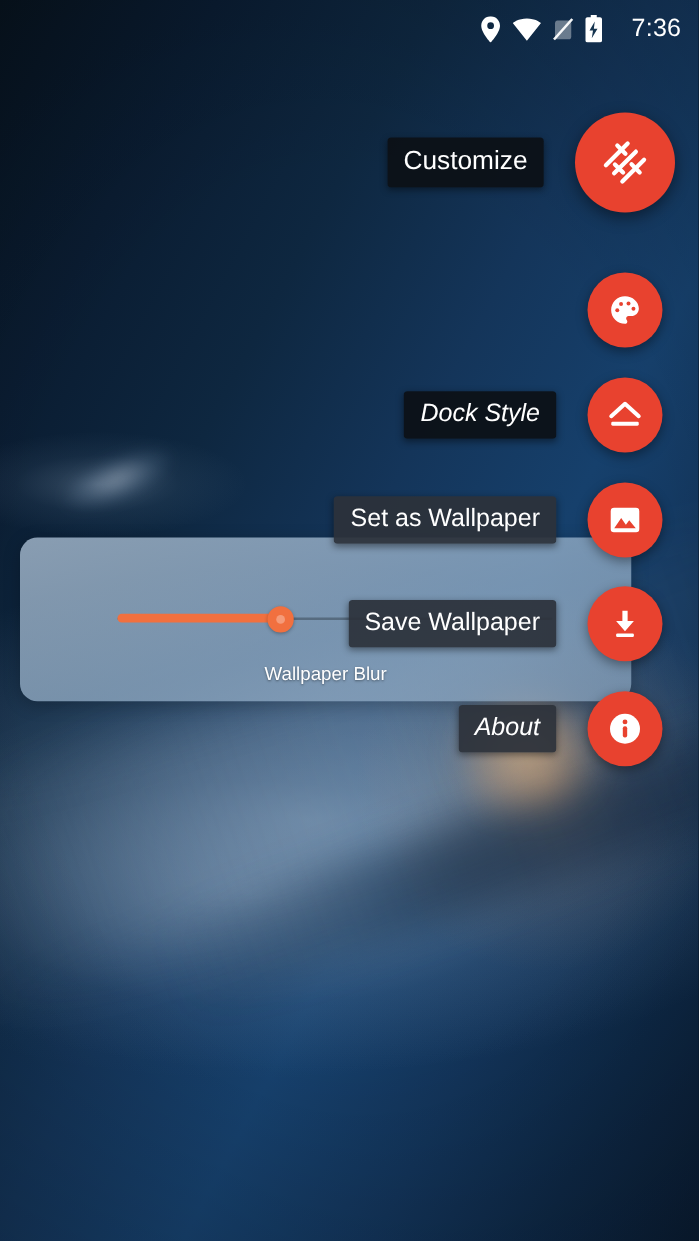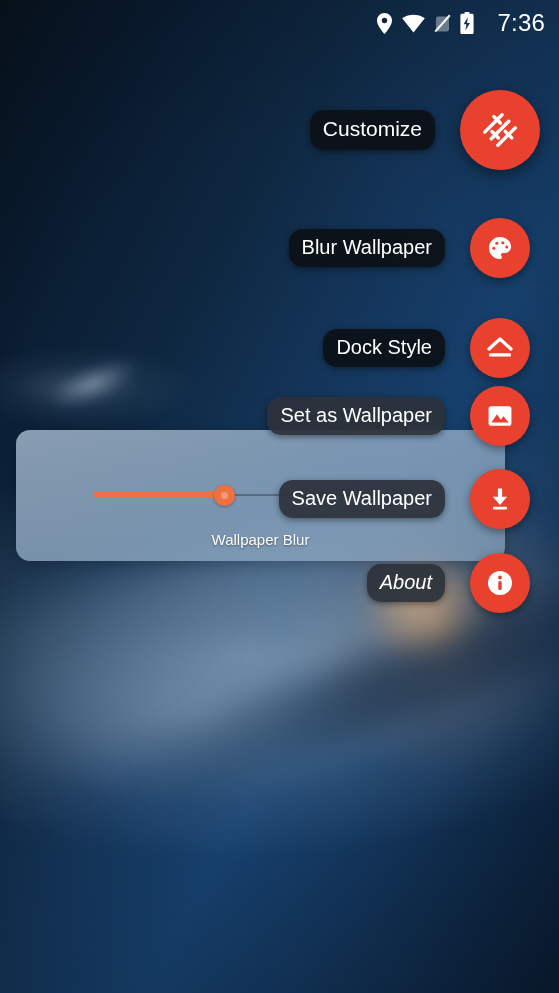--- a/index.html
+++ b/index.html
@@ -72,21 +72,21 @@
   
   .statusbar {
     position:absolute; top:0; left:0; right:0; height:46px;
     display:flex; align-items:center; justify-content:flex-end;
     gap:9px; padding-right:14px;
     color:#ffffff;
     z-index:40;
   }
   .statusbar svg { display:block; }
   .clock {
-    font-size:24px; letter-spacing:0.2px; color:#ffffff;
+    font-size:20px; letter-spacing:0.2px; color:#ffffff;
     margin-left:14px; line-height:1;
   }
 
   
   .blur-card {
     position:absolute;
     left:16px; top:430px;
     width:489px; height:131px;
     border-radius:14px;
     background:linear-gradient(165deg, rgba(176,196,216,0.76) 0%, rgba(150,176,201,0.74) 55%, rgba(138,164,190,0.72) 100%);
@@ -130,21 +130,21 @@
     z-index:20; pointer-events:none;
   }
   .fab-item {
     position:absolute; right:0;
     display:flex; align-items:center; justify-content:flex-end;
     pointer-events:auto;
   }
   .fab-label {
     display:inline-block;
     padding:7px 13px 8px 13px;
-    border-radius:14px;
+    border-radius:3px;
     color:#ffffff;
     font-size:20px;
     line-height:1.18;
     white-space:nowrap;
     background:rgba(12,16,22,0.93);
     box-shadow:0 2px 6px rgba(0,0,0,0.42);
     margin-right:25px;
   }
   .fab-label.light {
     background:rgba(44,50,58,0.93);
@@ -161,21 +161,21 @@
   }
   .fab-btn.main {
     width:80px; height:80px;
     margin-right:19px;
     box-shadow:0 4px 13px rgba(0,0,0,0.45);
   }
   .fab-btn svg { display:block; }
 
   #row-customize { top:90px; }
   #row-blur      { top:218px; }
-  #row-dock      { top:318px; }
+  #row-dock      { top:302px;font-style:italic; }
   #row-setwall   { top:386px; }
   #row-savewall  { top:469px;text-align:right; }
   #row-about     { top:553px;font-style:italic; }
   #row-customize .fab-label { font-size:21px; }
 </style>
 </head>
 <body>
 
 <div id="screen">
 
@@ -236,21 +236,20 @@
               <rect x="23.5" y="4.4" width="3.4" height="12.6" rx="1.7"></rect>
               <rect x="11.5" y="13.7" width="3.4" height="12.6" rx="1.7"></rect>
               <rect x="21" y="23" width="3.4" height="12.6" rx="1.7"></rect>
             </g>
           </svg>
         </span>
       </button>
     </div>
 
     <div class="fab-item" id="row-blur">
-      <span class="fab-label">Blur Wallpaper</span>
       <button class="fab-btn">
         <span>
           <svg width="28" height="28" viewBox="0 0 24 24">
             <path d="M12 2.5C6.7 2.5 2.5 6.7 2.5 12s4.2 9.5 9.5 9.5c.9 0 1.6-.7 1.6-1.6 0-.4-.2-.8-.4-1.1-.3-.3-.4-.6-.4-1 0-.9.7-1.6 1.6-1.6h1.9c2.9 0 5.2-2.3 5.2-5.2 0-4.7-4.3-8.5-9.5-8.5z" fill="#ffffff"></path>
             <circle cx="6.7" cy="12.2" r="1.35" fill="#E8422F"></circle>
             <circle cx="9.3" cy="7.9" r="1.35" fill="#E8422F"></circle>
             <circle cx="14.4" cy="7.5" r="1.35" fill="#E8422F"></circle>
             <circle cx="17.8" cy="11.1" r="1.35" fill="#E8422F"></circle>
           </svg>
         </span>

